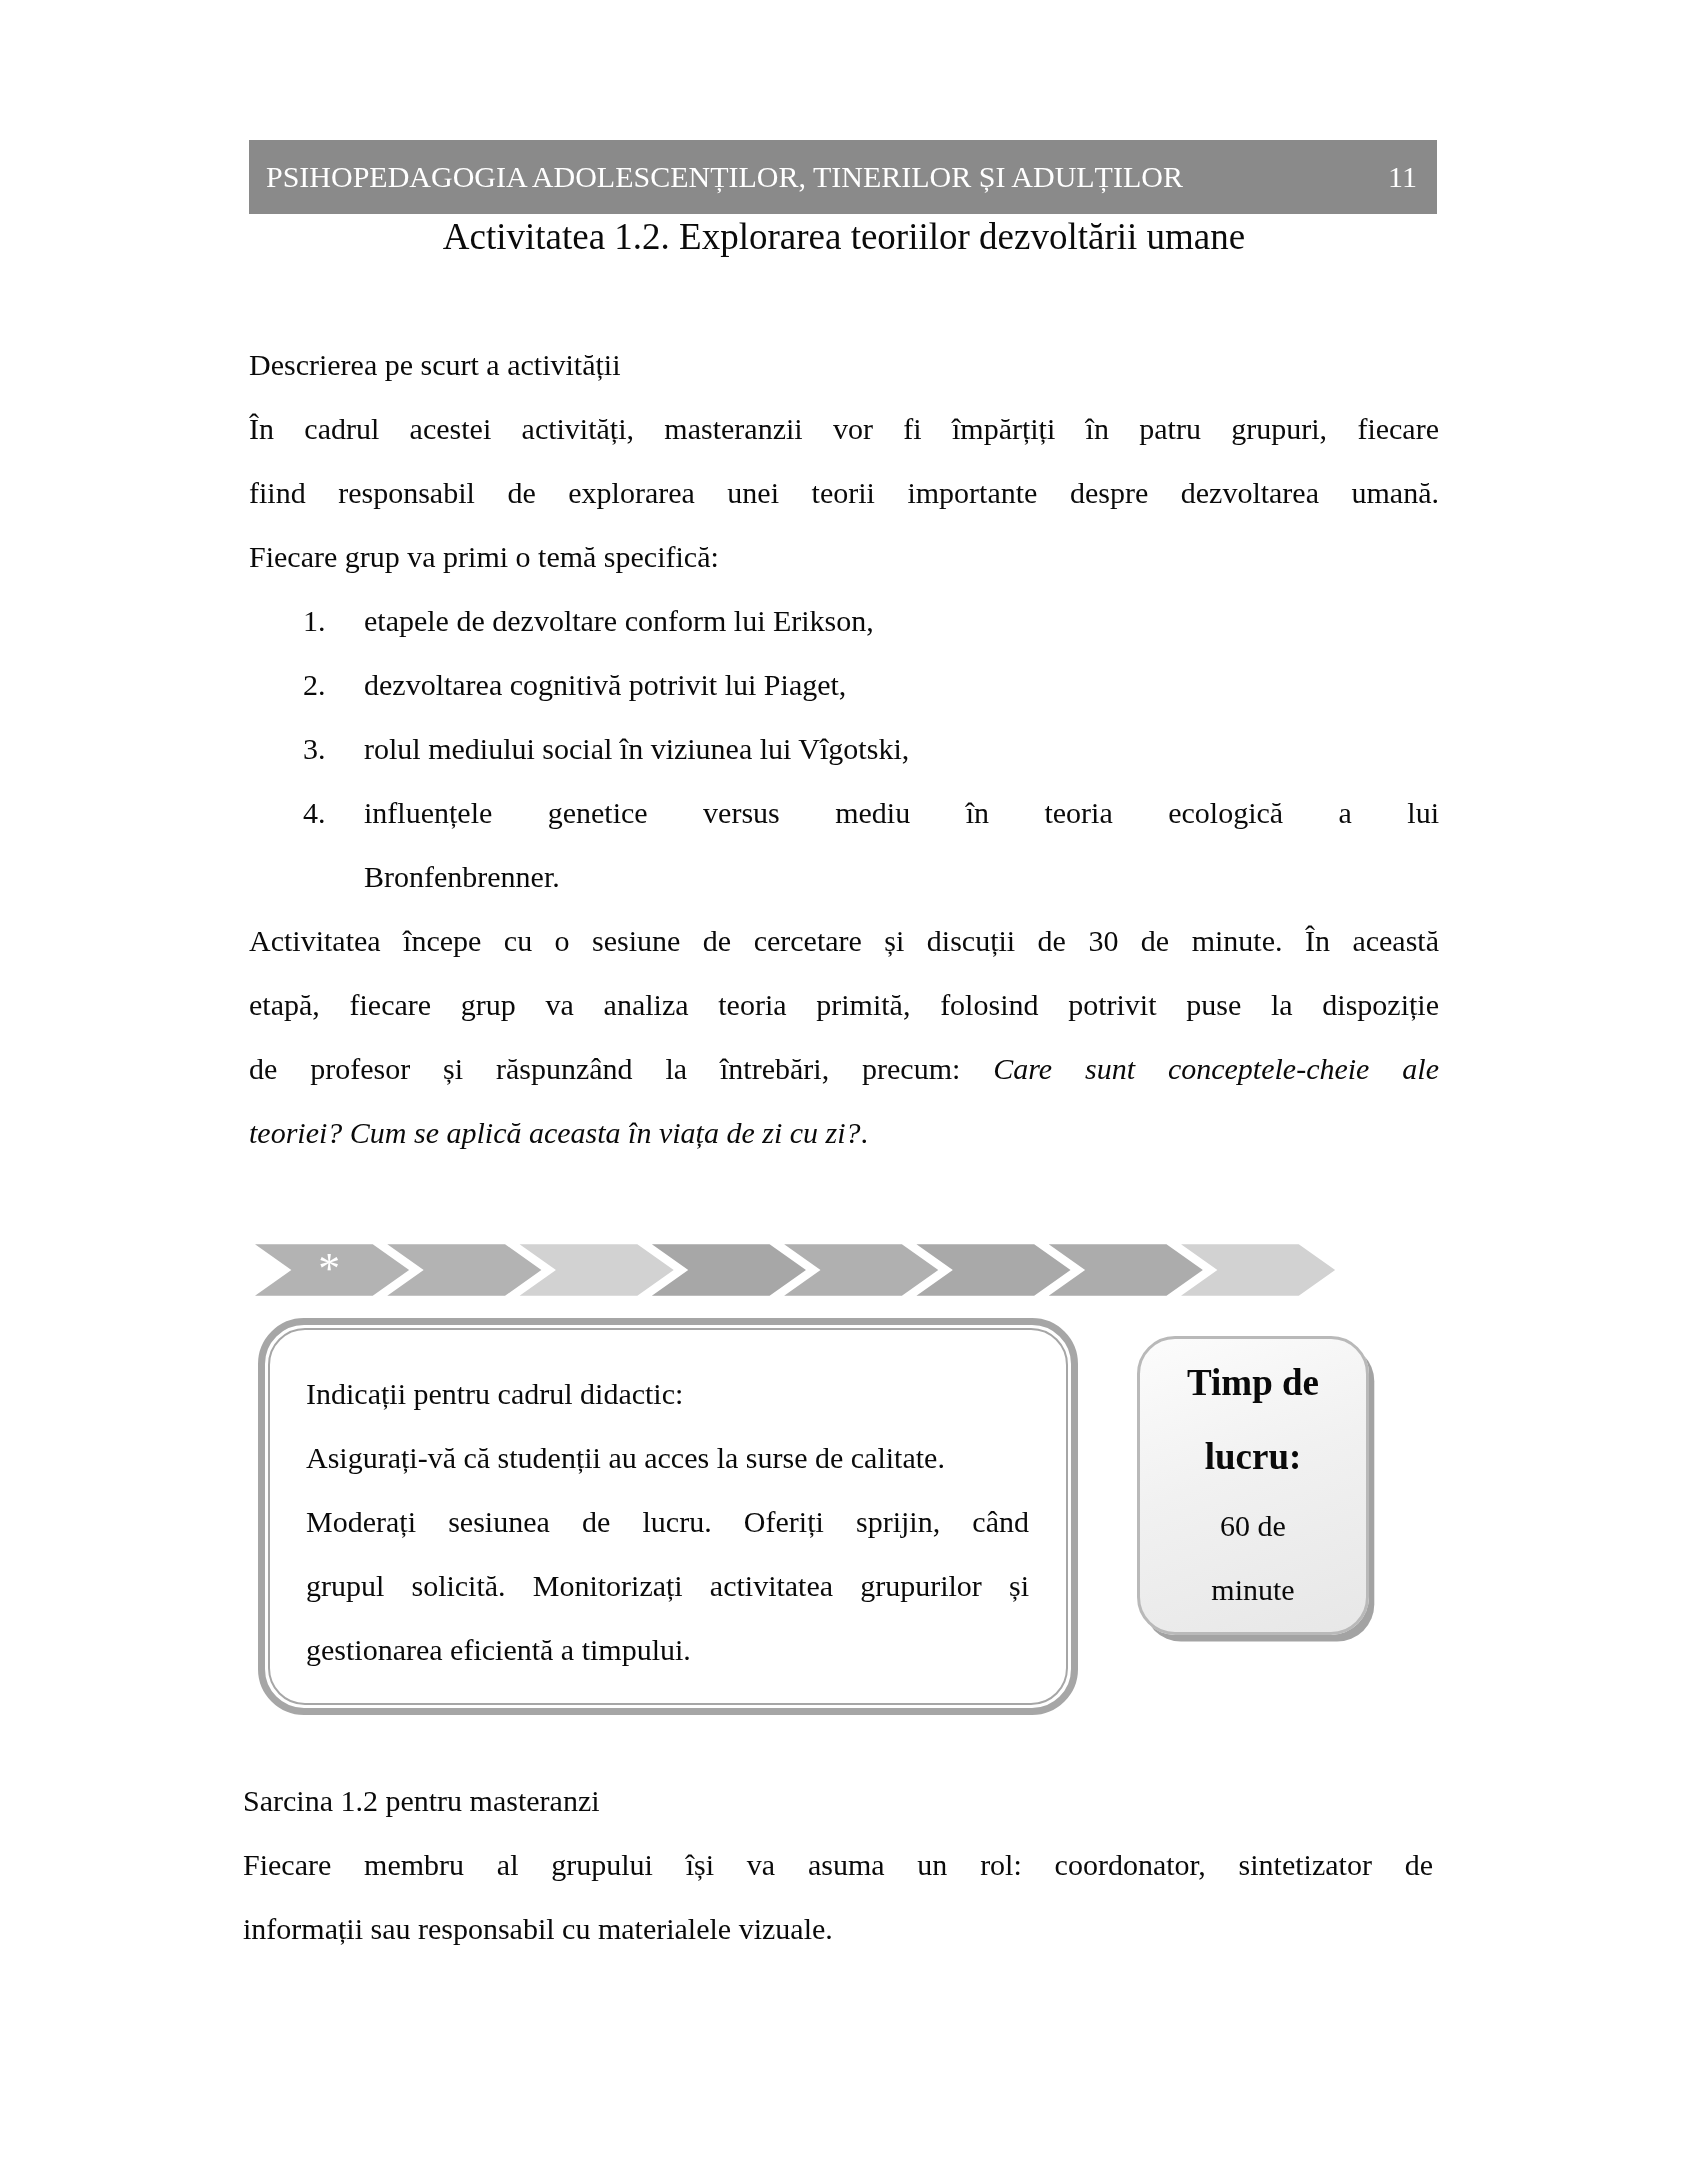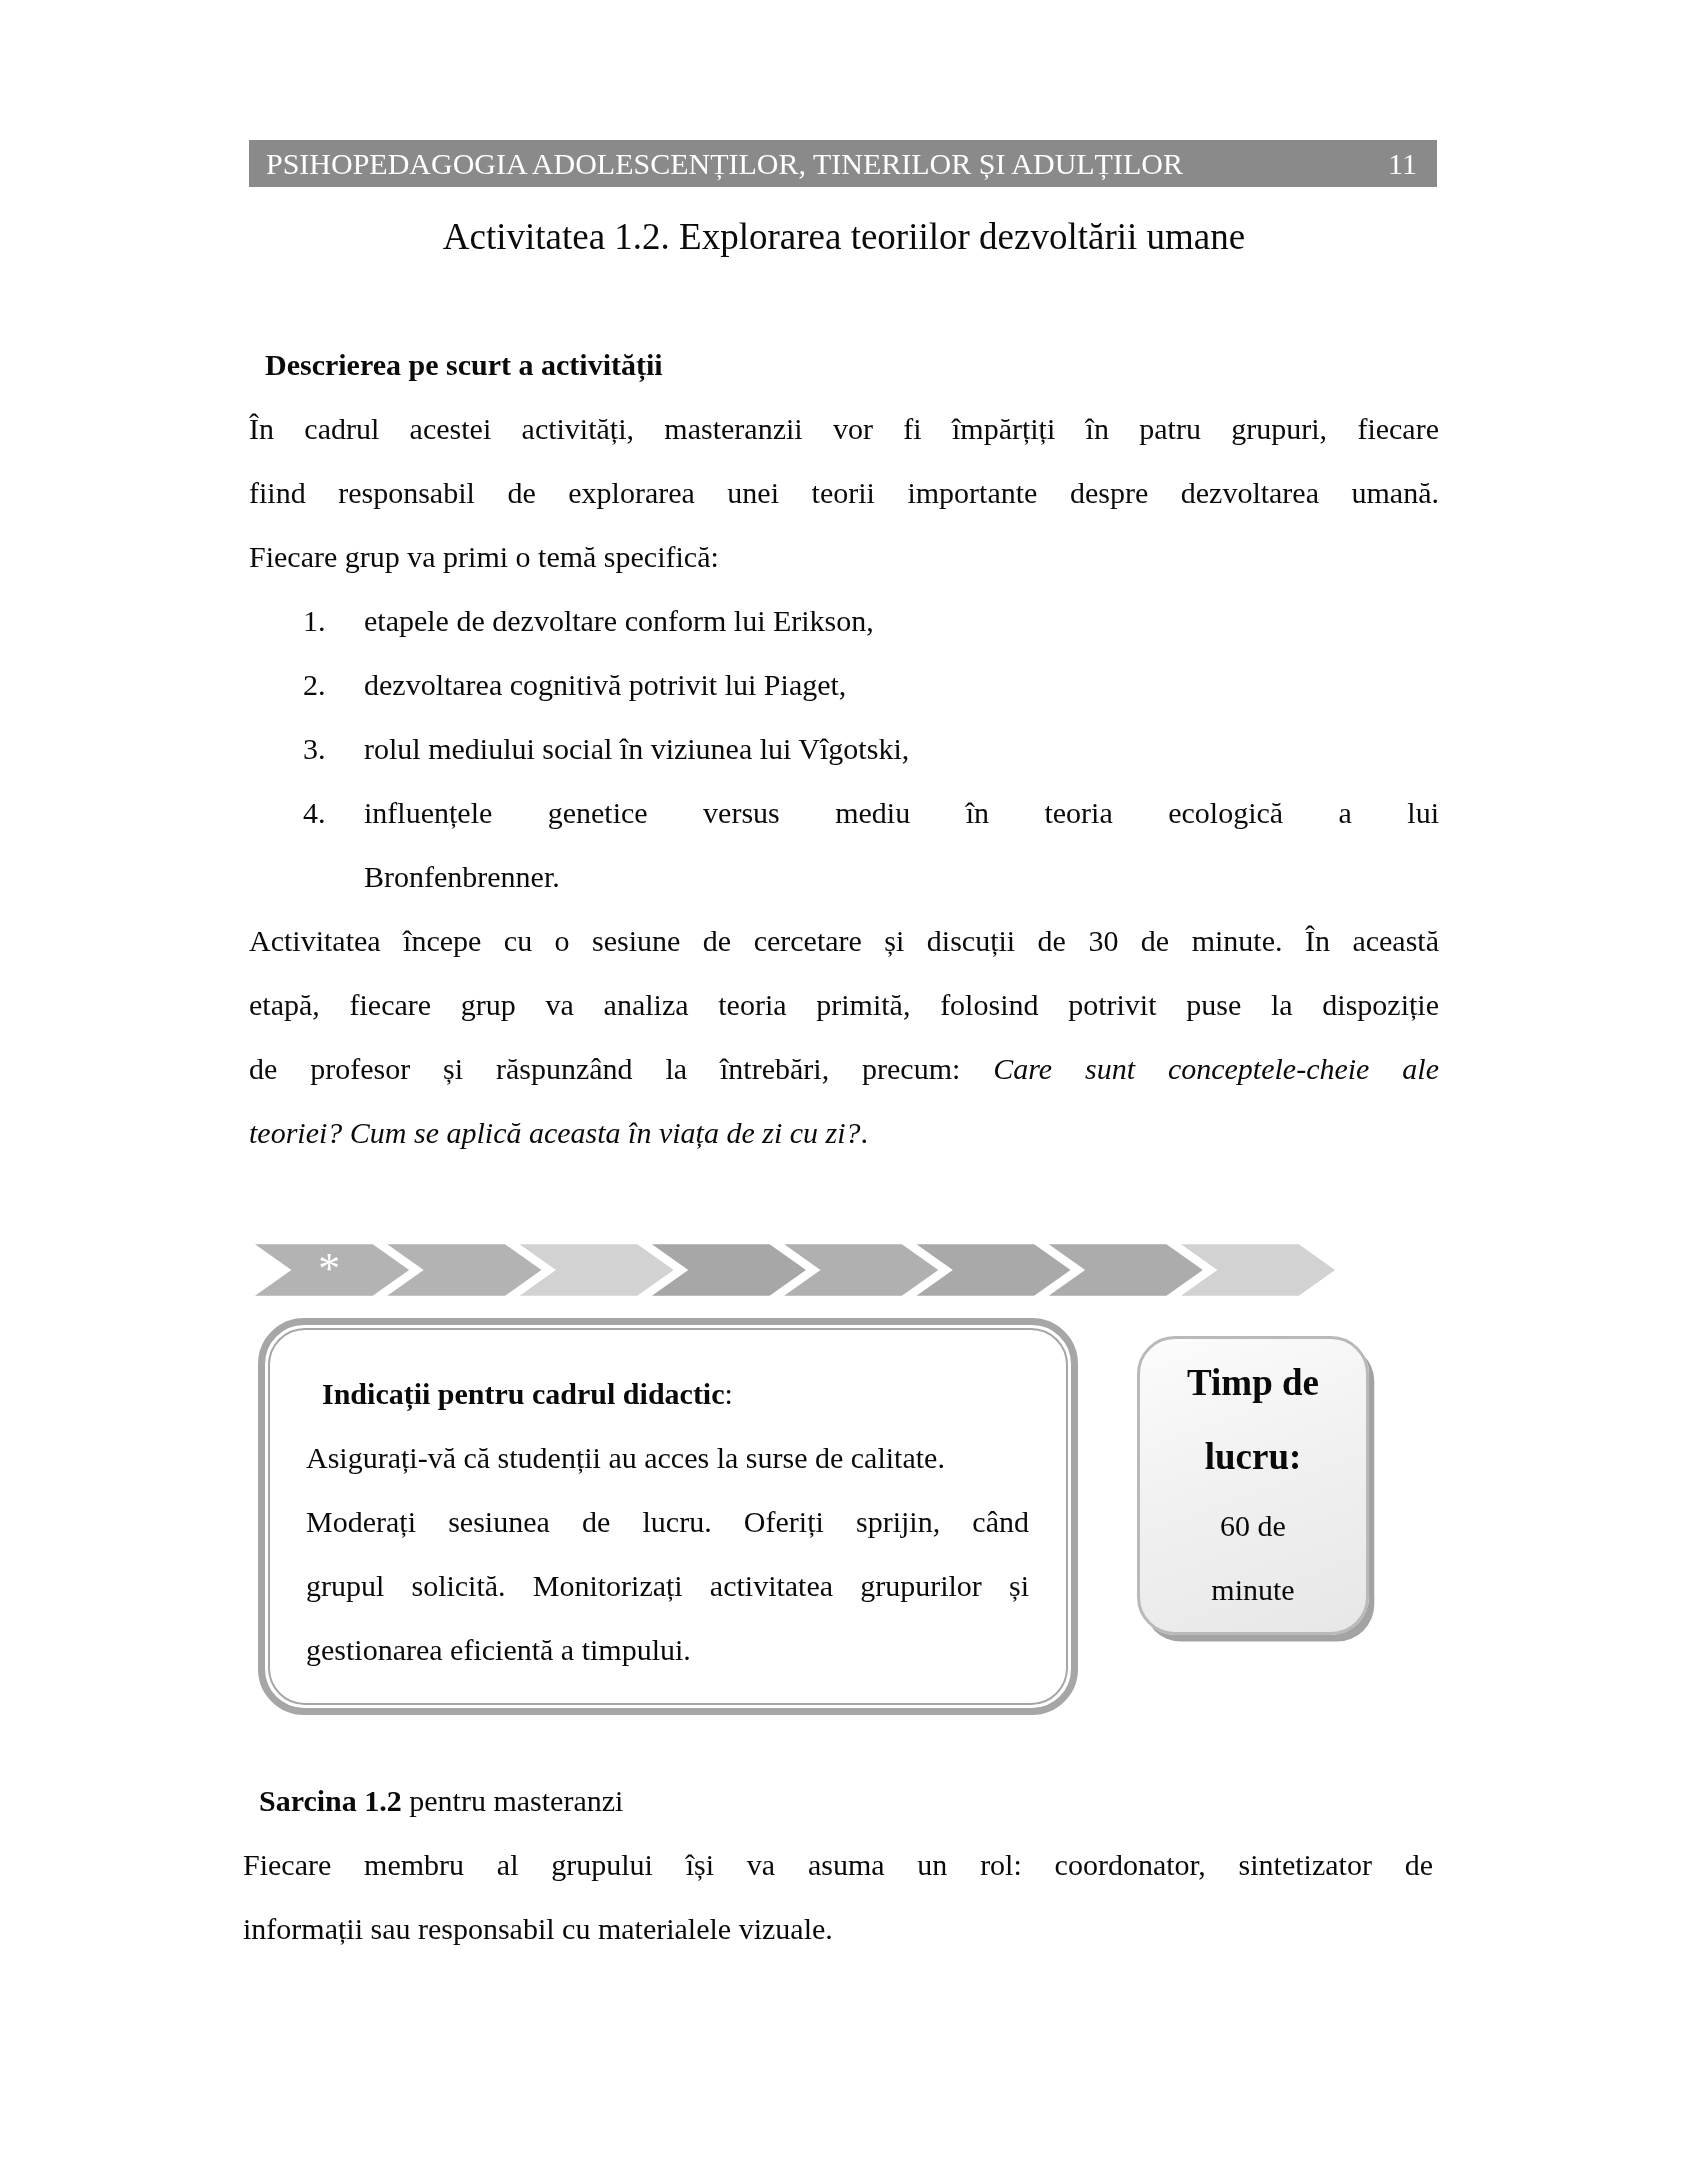--- a/index.html
+++ b/index.html
@@ -6,40 +6,40 @@
   #page{
     position:relative;
     width:1687px;height:2183px;
     background:#ffffff;
     font-family:"Liberation Serif","DejaVu Serif",serif;
     color:#0a0a0a;
     overflow:hidden;
   }
   
   #header-bar{
-    position:absolute;left:249px;top:140px;width:1188px;height:47px;
+    position:absolute;left:249px;top:140px;width:1188px;height:74px;
     background:#8a8a8a;color:#ffffff;
     display:flex;align-items:center;justify-content:space-between;
     box-sizing:border-box;padding:0 20px 0 17px;
     font-size:30px;white-space:nowrap;
   }
   
   #doc-title{
     position:absolute;left:249px;top:212px;width:1190px;
     text-align:center;font-size:37px;font-weight:normal;line-height:50px;
     white-space:nowrap;
   }
   
   .flow{position:absolute;box-sizing:border-box;}
   .line{
     height:64px;line-height:64px;font-size:30px;
     white-space:nowrap;overflow:visible;
   }
   .line.just{text-align:justify;text-align-last:justify;text-justify:inter-word;}
-  .line .b{font-weight:bold;margin-left:16px;}
+  .line .b{font-weight:normal;}
   .line .i{font-style:italic;text-align:center;}
   .line .num{display:inline-block;width:61px;}
   .line.list{padding-left:54px;}
   .line.list-cont{padding-left:115px;}
   #body-flow{left:249px;top:333px;width:1190px;}
   
   #process-band{position:absolute;left:255px;top:1244px;width:1098px;height:52px;}
   
   #teacher-box{
     position:absolute;left:258px;top:1318px;width:820px;height:397px;

